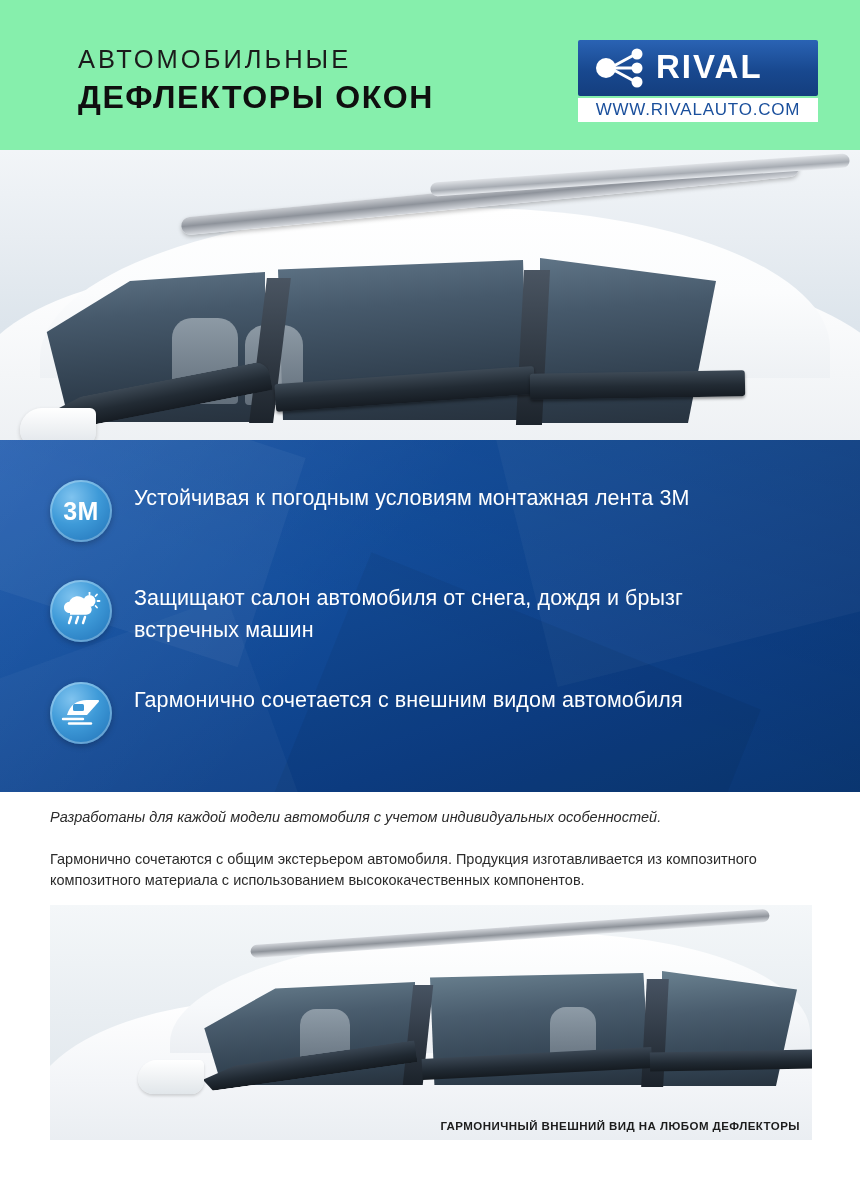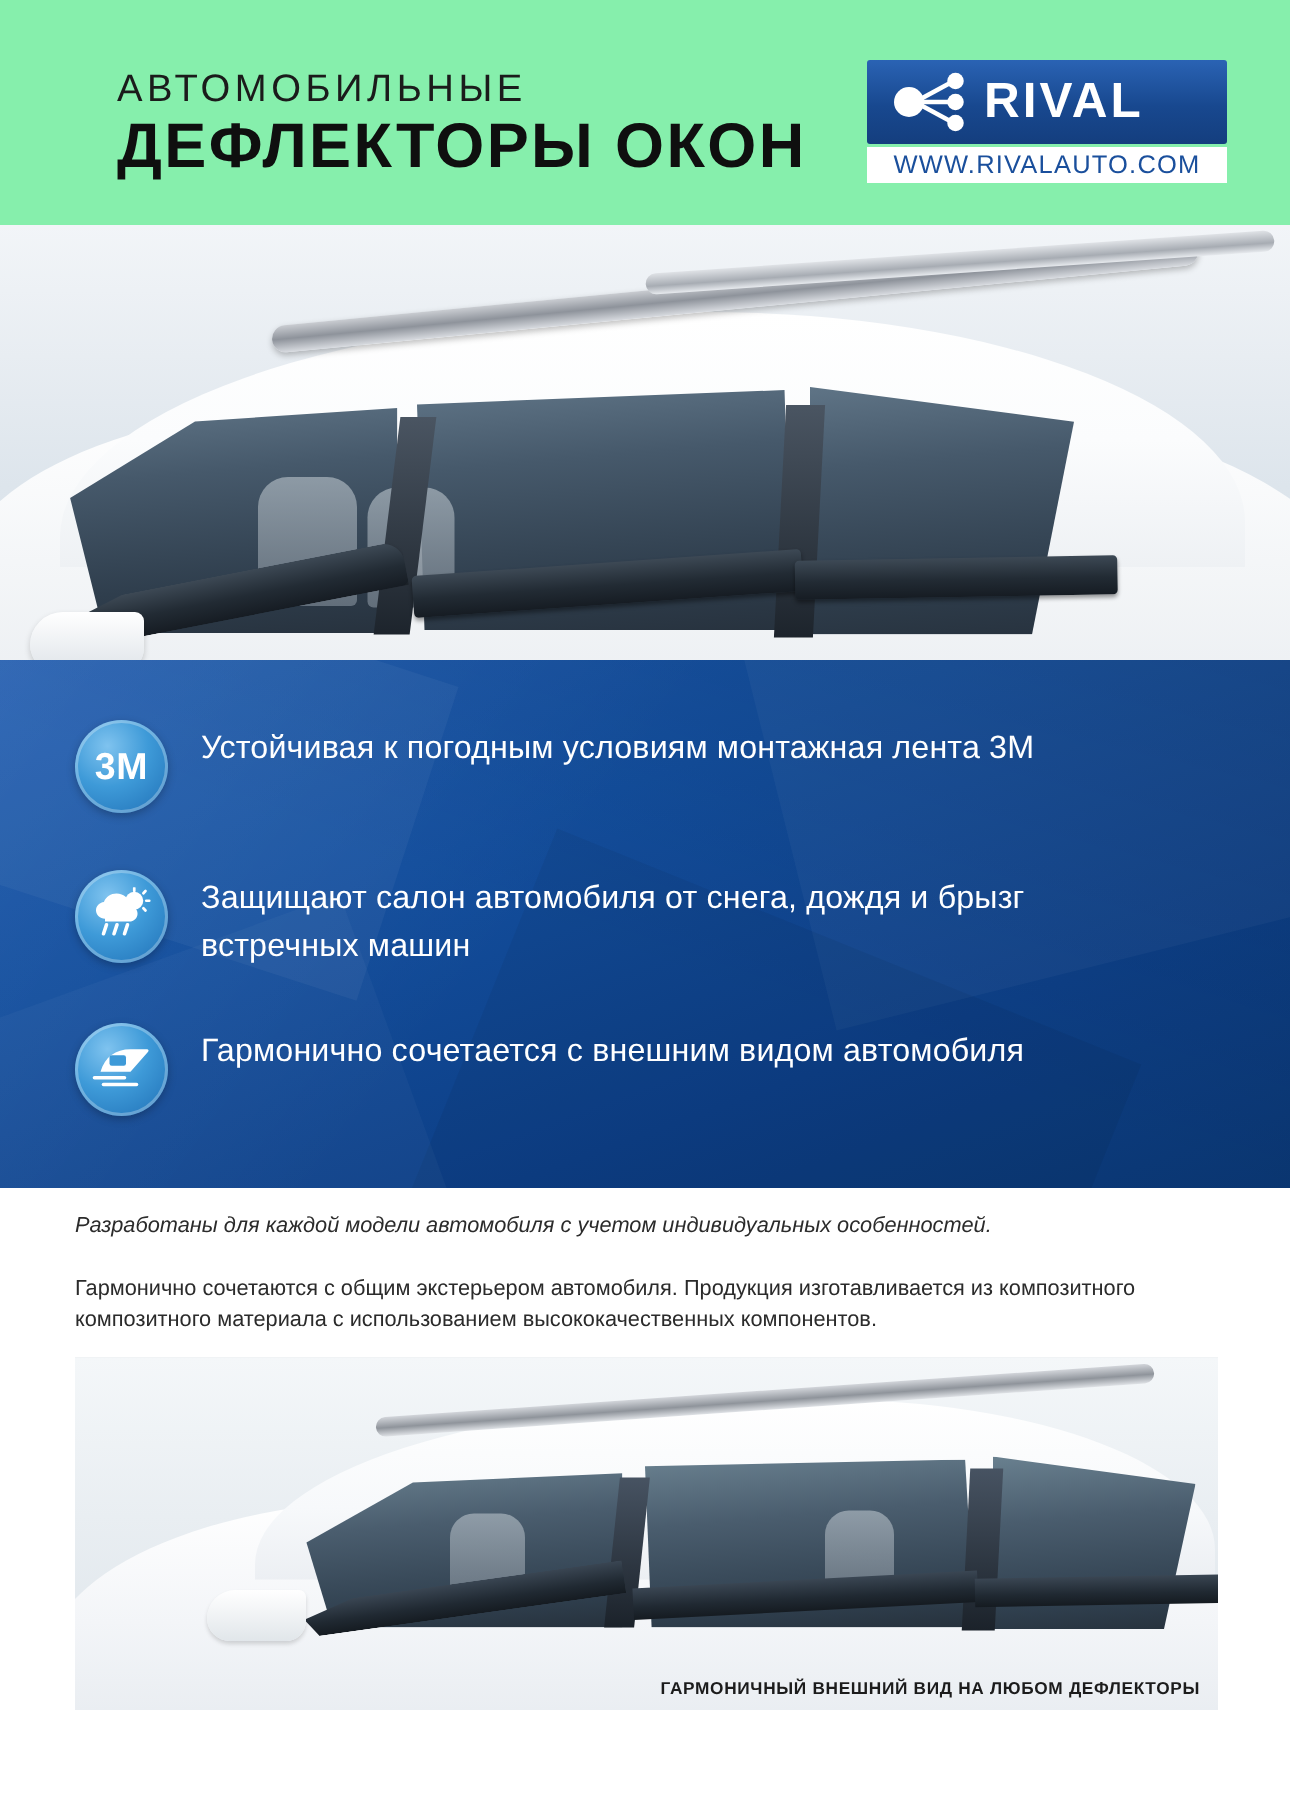--- a/index.html
+++ b/index.html
@@ -37,21 +37,21 @@
   }
   .title-line1 {
     font-size: 25.5px;
     letter-spacing: 3.0px;
     color: #1b1b1b;
     font-weight: normal;
     line-height: 30px;
     white-space: nowrap;
   }
   .title-line2 {
-    font-size: 42px;
+    font-size: 32px;
     letter-spacing: 1.6px;
     color: #0f0f0f;
     font-weight: bold;
     line-height: 40px;
     margin-top: 3px;
     white-space: nowrap;
   }
 
   
   .logo {

